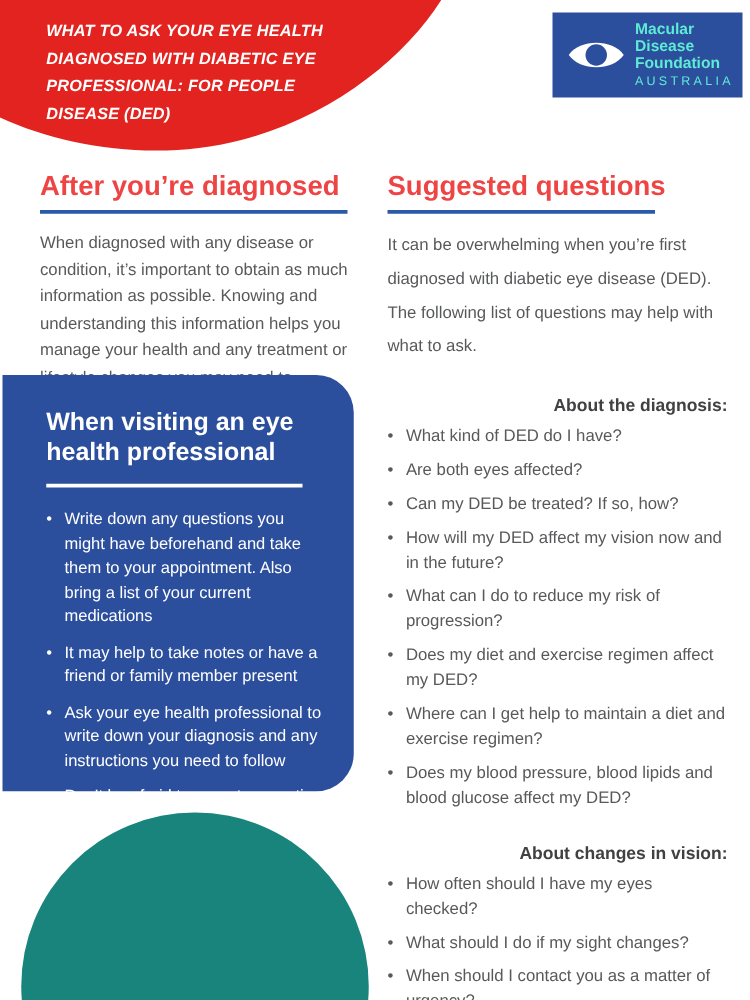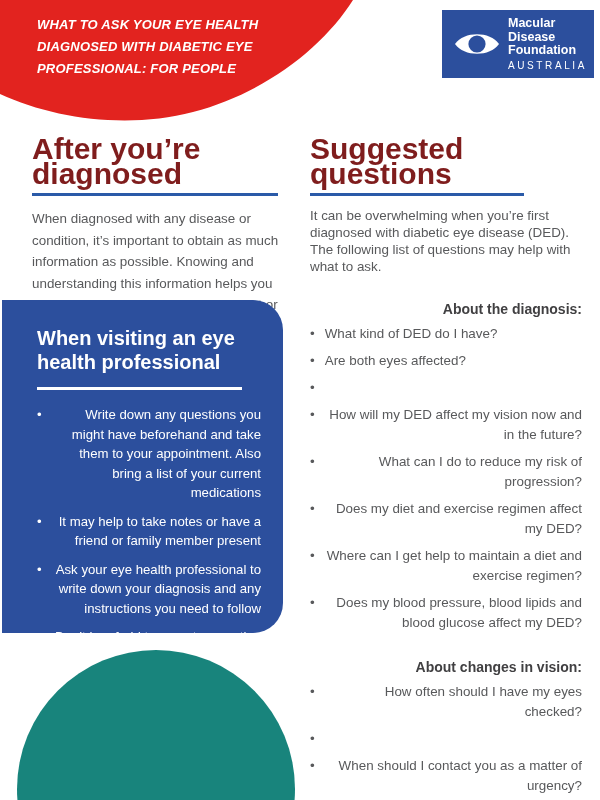--- a/index.html
+++ b/index.html
@@ -15,31 +15,31 @@
     color:#ffffff;font-weight:bold;font-size:13px;line-height:22px;
     letter-spacing:.2px;
     font-style:italic;
   }
   .logo{
     position:absolute;left:442px;top:10px;width:152px;height:68px;
     background:#2c4f9d;display:flex;align-items:center;gap:8px;
     padding:0 8px 0 12px;box-sizing:border-box;
   }
   .logo-eye{width:46px;height:34px;flex:0 0 auto;display:block;}
-  .logo-text{color:#ffffff;}
+  .logo-text{color:#5eead4;}
   .logo-name{font-weight:bold;font-size:12.5px;line-height:13.5px;}
   .logo-country{font-size:10px;letter-spacing:2.6px;margin-top:2px;}
   
   .rule{height:3px;background:#2a5aa8;}
-  h2{margin:0;font-size:30px;line-height:25px;color:#7f1d1d;font-weight:bold;}
+  h2{margin:0;font-size:22px;line-height:25px;color:#ef4444;font-weight:bold;}
   h3{margin:26px 0 7px 0;font-size:14px;color:#414042;font-weight:bold;text-align:right;}
   p{margin:0;color:#58595b;font-size:13.4px;line-height:21.5px;}
   .li{display:flex;gap:10px;margin-bottom:8px;}
   .dot{flex:0 0 auto;line-height:20px;}
-  .li-text{line-height:20px;text-align:right;}
+  .li-text{line-height:20px;}
   
   .col-left{position:absolute;left:32px;top:136px;width:256px;}
   .col-left .rule{width:246px;margin-top:7px;margin-bottom:12px;}
   
   .blue-box{
     position:absolute;left:2px;top:300px;width:281px;height:333px;
     background:#2c4f9d;border-radius:0 30px 30px 0;
     padding:26px 22px 0 35px;box-sizing:border-box;color:#fff;
   }
   .blue-box h2{color:#fff;font-size:20px;line-height:24px;}
@@ -47,36 +47,37 @@
   .blue-box .li{margin-bottom:9px;color:#fff;font-size:13.2px;}
   .blue-box .li-text,.blue-box .dot{line-height:19.5px;}
   
   .teal-circle{
     position:absolute;left:17px;top:650px;width:278px;height:278px;
     border-radius:50%;background:#18847c;
   }
   
   .col-right{position:absolute;left:310px;top:136px;width:272px;}
   .col-right .rule{width:214px;margin-top:7px;margin-bottom:11px;}
-  .col-right .intro{margin-bottom:7px;line-height:17px;}
+  .col-right .intro{margin-bottom:7px;line-height:27px;}
   .col-right .li{color:#58595b;font-size:13.4px;margin-bottom:7px;}
 </style>
 </head>
 <body>
 
 <div class="page">
 
   <svg class="red-blob" viewBox="0 0 360 130" preserveAspectRatio="none">
     <path d="M0,0 L353,0 C324,46 266,93 193,112 C128,129 54,119 0,94 Z" fill="#e2231f"></path>
   </svg>
 
   <div class="header-title">
     <div>WHAT TO ASK YOUR EYE HEALTH</div>
     <div>DIAGNOSED WITH DIABETIC EYE</div>
     <div>PROFESSIONAL: FOR PEOPLE</div>
+    <div>DISEASE (DED)</div>
   </div>
 
   <div class="logo">
     <svg class="logo-eye" viewBox="0 0 46 34">
       <path d="M1,17 C10,4 36,4 45,17 C36,30 10,30 1,17 Z" fill="#ffffff"></path>
       <circle cx="23" cy="17" r="8.6" fill="#2c4f9d"></circle>
     </svg>
     <div class="logo-text">
       <div class="logo-name">Macular</div>
       <div class="logo-name">Disease</div>
@@ -127,20 +128,21 @@
     <div class="li">
       <span class="dot">•</span>
       <span class="li-text">What kind of DED do I have?</span>
     </div>
     <div class="li">
       <span class="dot">•</span>
       <span class="li-text">Are both eyes affected?</span>
     </div>
     <div class="li">
       <span class="dot">•</span>
+      <span class="li-text">Can my DED be treated? If so, how?</span>
     </div>
     <div class="li">
       <span class="dot">•</span>
       <span class="li-text">How will my DED affect my vision now and in the future?</span>
     </div>
 
     <div class="li">
       <span class="dot">•</span>
       <span class="li-text">What can I do to reduce my risk of progression?</span>
     </div>
@@ -157,20 +159,21 @@
       <span class="li-text">Does my blood pressure, blood lipids and blood glucose affect my DED?</span>
     </div>
 
     <h3>About changes in vision:</h3>
     <div class="li">
       <span class="dot">•</span>
       <span class="li-text">How often should I have my eyes checked?</span>
     </div>
     <div class="li">
       <span class="dot">•</span>
+      <span class="li-text">What should I do if my sight changes?</span>
     </div>
     <div class="li">
       <span class="dot">•</span>
       <span class="li-text">When should I contact you as a matter of urgency?</span>
     </div>
     <div class="li">
       <span class="dot">•</span>
       <span class="li-text">What is the contact number to call if I have an emergency after hours or on weekends?</span>
     </div>
   </div>

